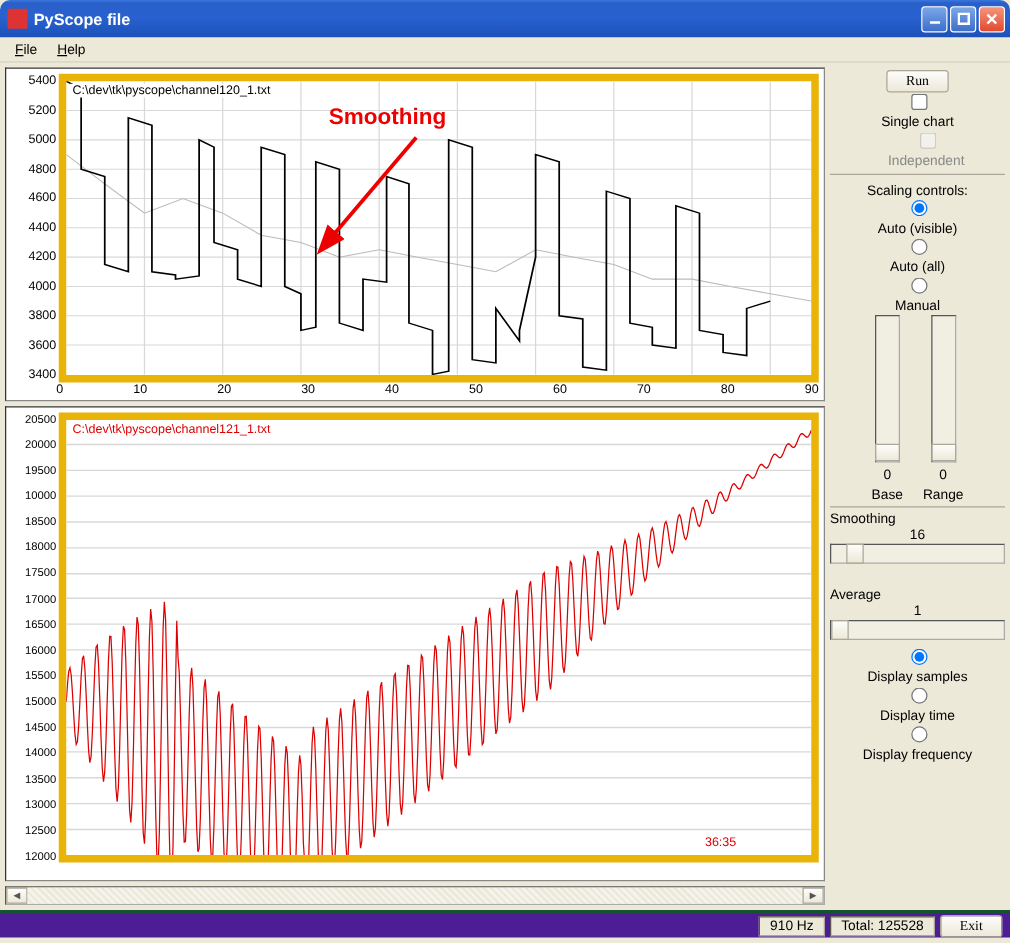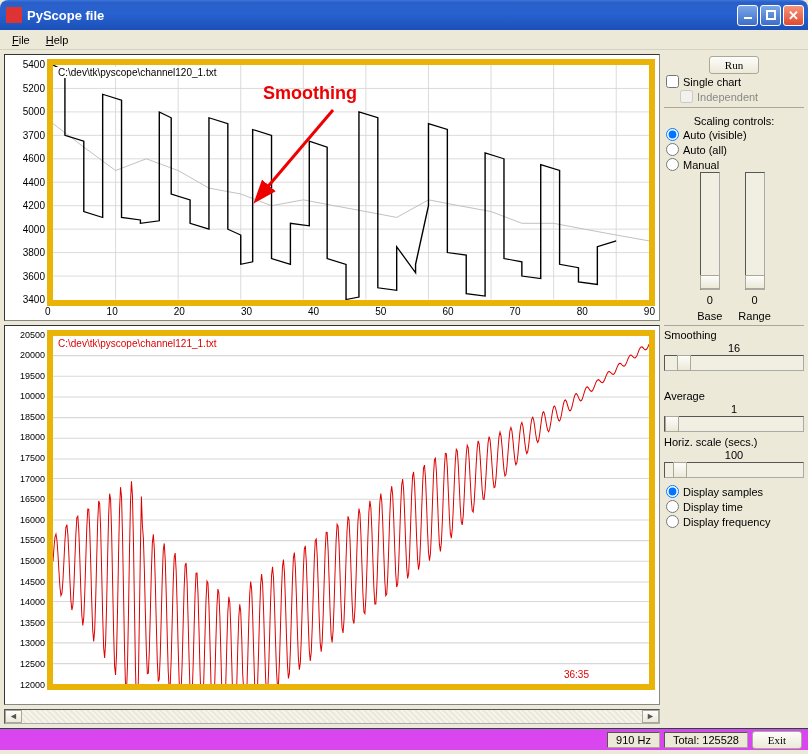--- a/index.html
+++ b/index.html
@@ -119,20 +119,21 @@
   border-radius: 3px;
   padding: 2px 10px;
   font-family: Tahoma; font-size: 11px;
   cursor: pointer;
   min-width: 50px;
   text-align: center;
 }
 .check-row, .radio-row {
   display: flex; align-items: center; gap: 4px;
   padding: 1px 0;
+  flex-direction: column;
 }
 .check-row input, .radio-row input { margin-left: 2px; }
 .indent { margin-left: 14px; color: #888; }
 .section-label { text-align: center; margin-top: 4px; }
 .slider-block { display: flex; gap: 16px; justify-content: center; height: 150px; }
 .vslider-wrap { display:flex; flex-direction:column; align-items:center; gap:4px; }
 .vslider {
   width: 20px; height: 120px;
   background: #f1efe2;
   border: 1px inset #aaa;
@@ -153,22 +154,22 @@
   height: 16px; background: #f1efe2; border: 1px inset #aaa; position: relative;
 }
 .hslider .thumb {
   position: absolute; top:-1px; bottom:-1px; width: 14px;
   background: linear-gradient(to bottom,#fdfdfb,#ece9d8);
   border: 1px solid #aca899;
 }
 
 .statusbar {
   height: 22px;
-  background: #d946ef;
-  border-top: 1px solid #14532d;
+  background: #4c1d95;
+  border-top: 3px solid #14532d;
   display: flex;
   align-items: center;
   justify-content: flex-end;
   padding: 4px 6px;
   gap: 4px;
 }
 .status-cell {
   border: 1px inset #aca899;
   padding: 1px 8px;
   background: #ece9d8;
@@ -204,21 +205,21 @@
 </div>
 
 <div class="content">
   <div class="charts-col">
 
     <div class="chart-box chart-top">
       <div class="y-axis">
         <span>5400</span>
           <span>5200</span>
           <span>5000</span>
-          <span>3700</span>
+          <span>4800</span>
           <span>4600</span>
           <span>4400</span>
           <span>4200</span>
           <span>4000</span>
           <span>3800</span>
           <span>3600</span>
           <span>3400</span>
       </div>
       <div class="plot-area">
         <svg width="100%" height="100%" viewBox="0 0 600 280" preserveAspectRatio="none">
@@ -378,27 +379,20 @@
           <div class="thumb" style="left:12px;"></div>
         </div>
     </div>
     <div class="hslider-group" style="margin-top:19px;">
       <span class="hslider-label">Average</span>
       <span class="hslider-val">1</span>
       <div class="hslider">
           <div class="thumb" style="left:0;"></div>
         </div>
     </div>
-    <div class="hslider-group" style="margin-top:4px;">
-      <span class="hslider-label">Horiz. scale (secs.)</span>
-      <span class="hslider-val">100</span>
-      <div class="hslider">
-          <div class="thumb" style="left:8px;"></div>
-        </div>
-    </div>
 
     <div class="radio-row" style="margin-top:6px;">
       <input type="radio" name="disp" checked="" style="">
       <span>Display samples</span>
     </div>
     <div class="radio-row">
       <input type="radio" name="disp" style="">
       <span>Display time</span>
     </div>
     <div class="radio-row">

